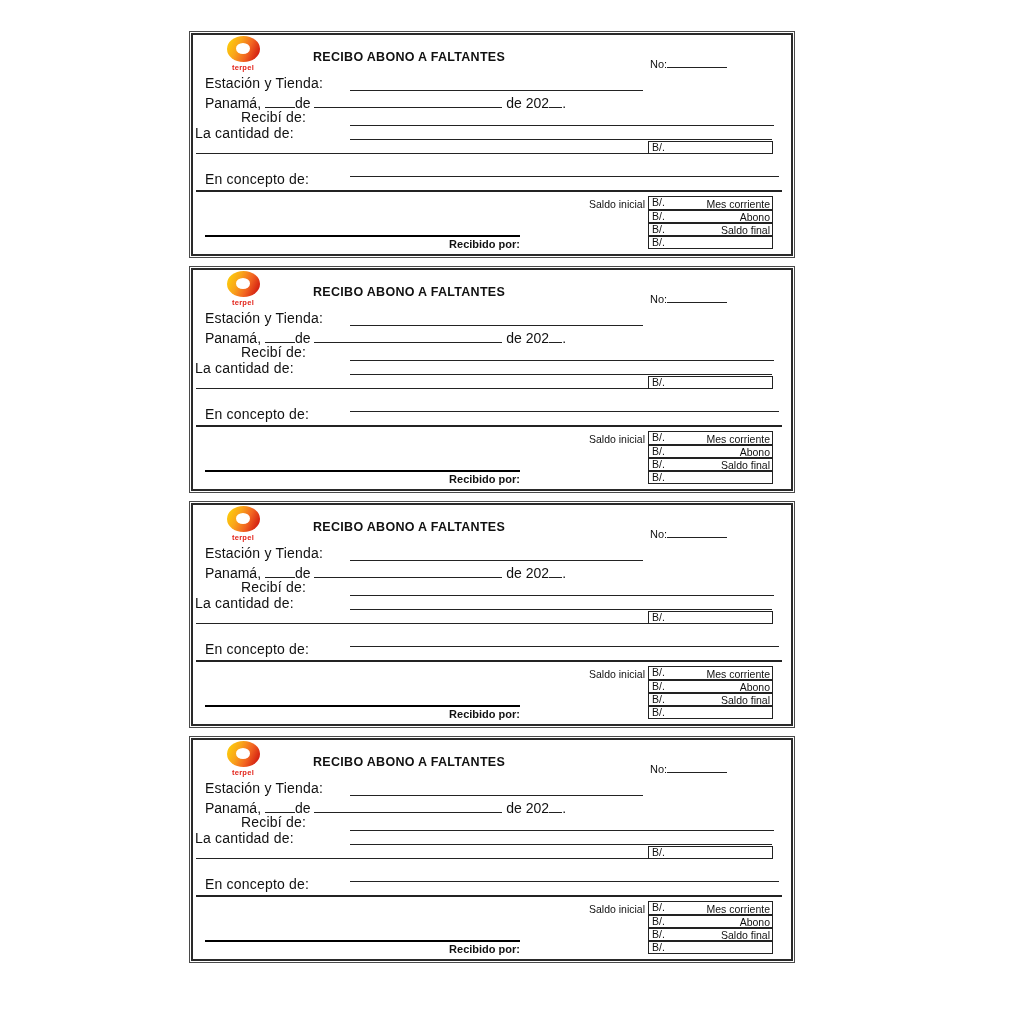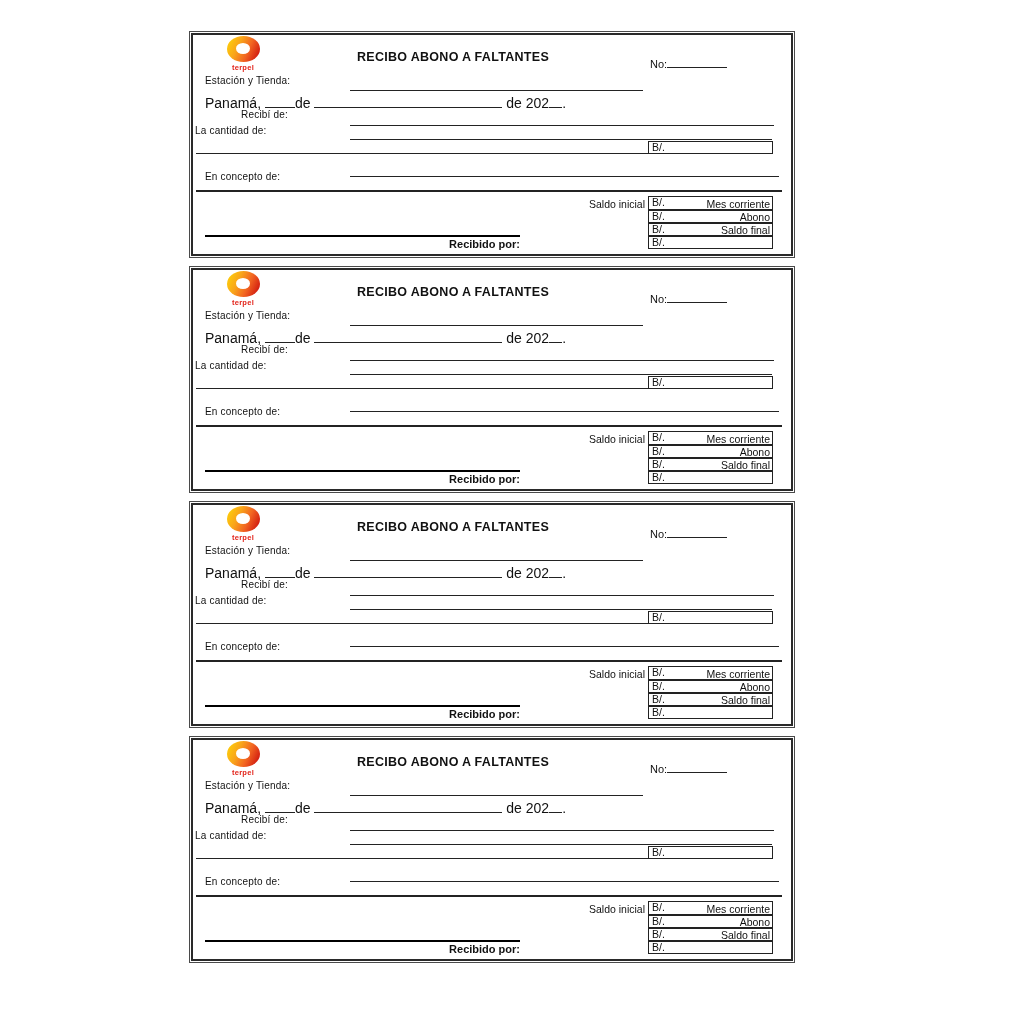--- a/index.html
+++ b/index.html
@@ -28,27 +28,27 @@
     background:linear-gradient(115deg,#fdd00a 5%,#f9a51a 35%,#f26522 62%,#d42112 88%);
     position:relative;
   }
   .logo-circle::after {
     content:""; position:absolute; left:9px; top:7px; width:14px; height:11px;
     border-radius:50%; background:#fff;
   }
   .brand-name { font-size:7.5px; font-weight:700; color:#e2231a; letter-spacing:.3px; margin-top:1px; }
 
   .title {
-    left:120px; top:15px; width:280px; text-align:center;
+    left:120px; top:15px; width:280px; text-align:left;
     font-size:12.5px; font-weight:700; letter-spacing:.3px; white-space:nowrap;
   }
   .no-field { left:457px; top:23px; font-size:11px; white-space:nowrap; }
   .fill { display:inline-block; border-bottom:1.4px solid #222; height:9px; vertical-align:baseline; }
 
-  .lbl { position:absolute; font-size:10px; letter-spacing:.2px; white-space:nowrap; }
+  .lbl { position:absolute; font-size:14px; letter-spacing:.2px; white-space:nowrap; }
   .hline { position:absolute; border-top:1.6px solid #232323; height:0; }
 
   .station-label { left:12px; top:40px; }
   .station-line { left:157px; top:55px; width:293px; }
 
   .date-row { left:12px; top:60px; font-size:14px; white-space:nowrap; }
 
   .recvfrom-label { left:12px; top:74px;margin-left:36px; }
   .recvfrom-line { left:157px; top:90px; width:424px; }
 

